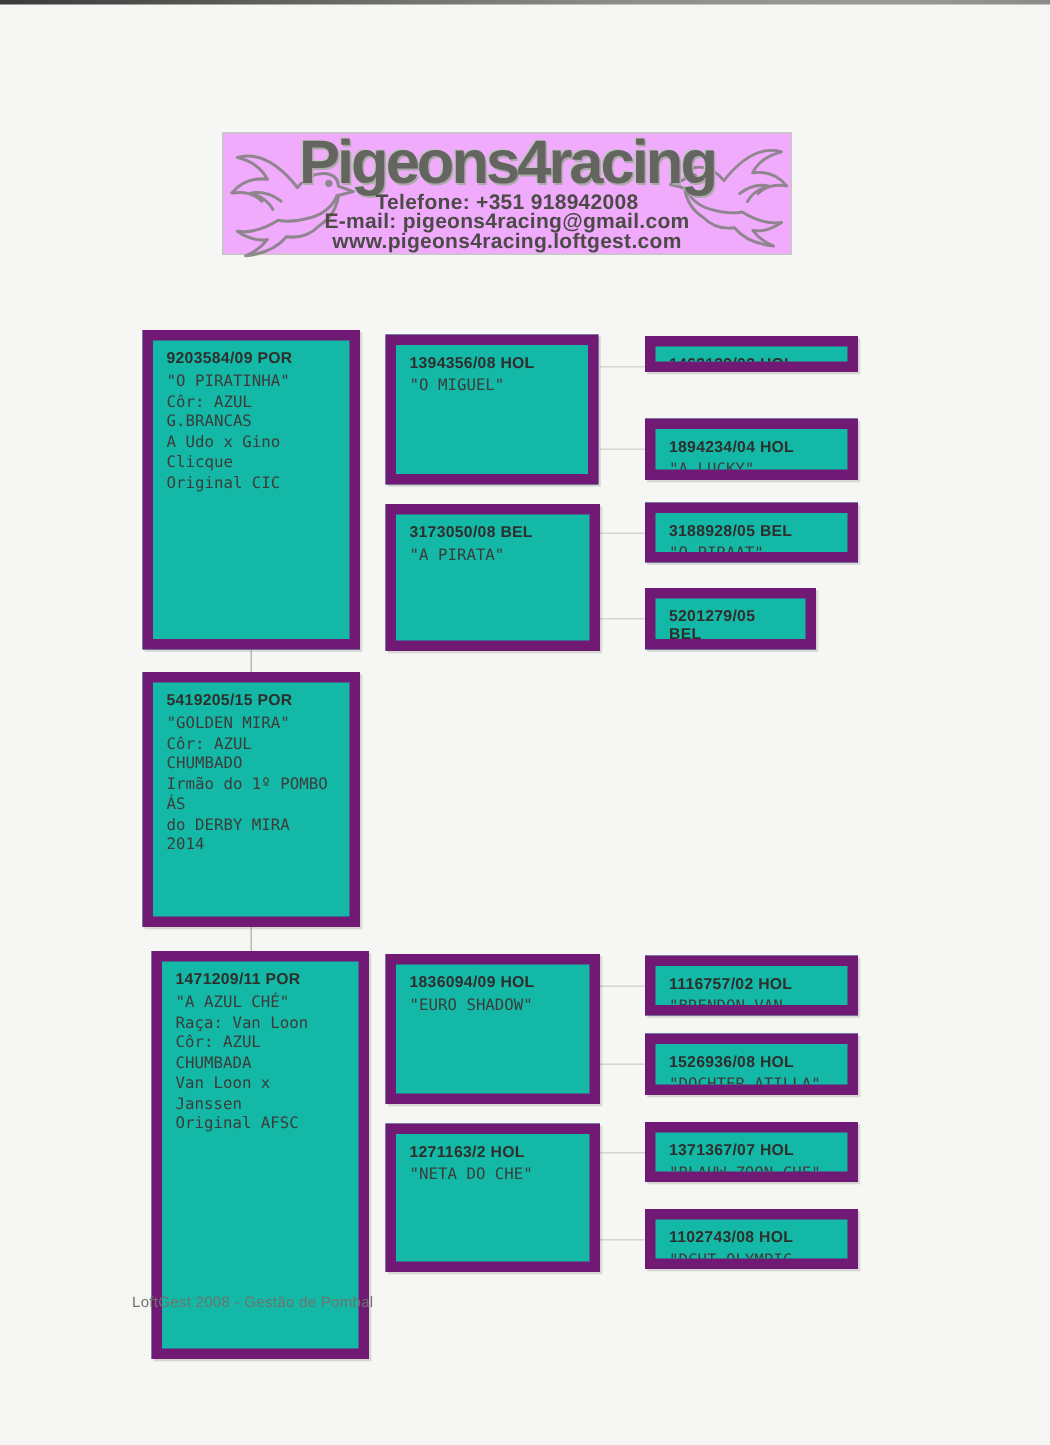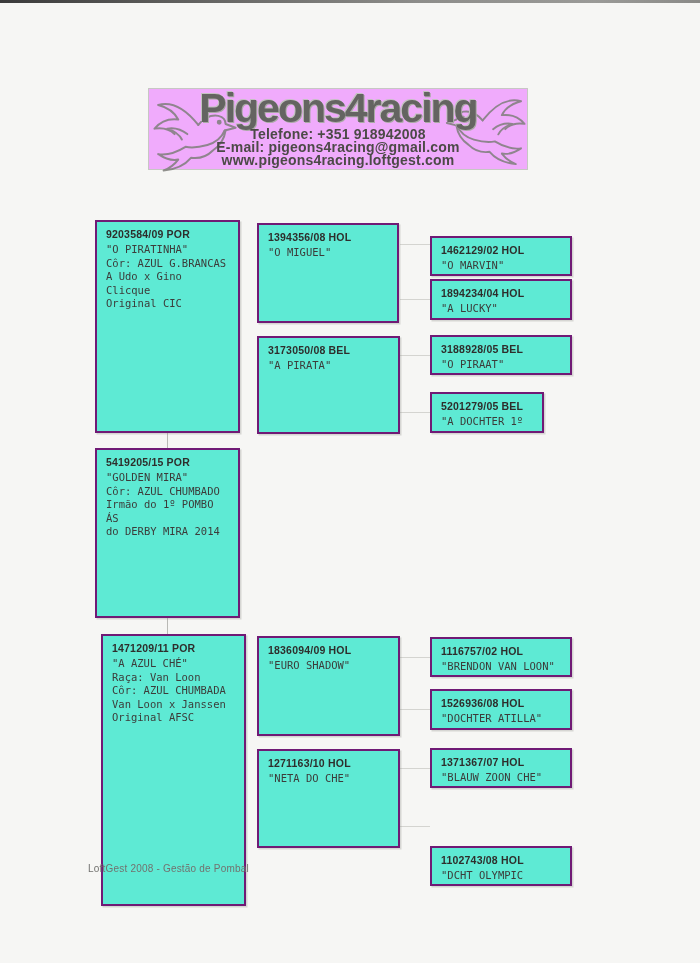--- a/index.html
+++ b/index.html
@@ -38,22 +38,22 @@
     font-size:14px; font-weight:bold; color:#4c4a47;
     line-height:13px; letter-spacing:0.2px;
   }
   .pigeon { position:absolute; z-index:2; opacity:0.85; }
   .pigeon-left  { left:0px;  top:6px; }
   .pigeon-right { right:0px; top:2px; transform:scaleX(-1); }
 
   
   .pbox {
     position:absolute; box-sizing:border-box;
-    background:#5eead4;
-    border:2px solid #701a75;
+    background:#14b8a6;
+    border:7px solid #701a75;
     box-shadow:1.5px 1.5px 0 rgba(140,140,135,0.30);
     padding:6px 9px 4px 9px;
     overflow:hidden;
   }
   .ring {
     font-family:"Liberation Sans", sans-serif;
     font-size:10.5px; font-weight:bold; color:#2e2e2c;
     letter-spacing:0.2px; margin-bottom:3px;
   }
   .details {
@@ -65,28 +65,28 @@
   
   .b-parent-top    { left:95px;  top:220px; width:145px; height:213px; }
   .b-subject       { left:95px;  top:448px; width:145px; height:170px; }
   .b-parent-bottom { left:101px;  top:634px; width:145px; height:272px; }
   
   .b-gp0 { left:257px; top:223px; width:142px; height:100px; }
   .b-gp1 { left:257px; top:336px; width:143px; height:98px;  }
   .b-gp2 { left:257px; top:636px; width:143px; height:100px; }
   .b-gp3 { left:257px; top:749px; width:143px; height:99px;  }
   
-  .b-ggp0 { left:430px; top:236px; width:142px; height:40px; }
+  .b-ggp0 { left:430px; top:224px; width:142px; height:24px; }
   .b-ggp1 { left:430px; top:279px; width:142px; height:41px; }
   .b-ggp2 { left:430px; top:335px; width:142px; height:40px; }
   .b-ggp3 { left:430px; top:392px; width:114px; height:41px; }
   .b-ggp4 { left:430px; top:637px; width:142px; height:40px; }
   .b-ggp5 { left:430px; top:689px; width:142px; height:41px; }
   .b-ggp6 { left:430px; top:748px; width:142px; height:40px; }
-  .b-ggp7 { left:430px; top:806px; width:142px; height:40px;margin-top:40px; }
+  .b-ggp7 { left:430px; top:806px; width:142px; height:40px; }
 
   
   .conn { position:absolute; background:#b9b9b5; }
   .conn-v1 { left:167px; top:433px; width:1px; height:15px; }
   .conn-v2 { left:167px; top:618px; width:1px; height:16px; }
   .stub { position:absolute; left:400px; width:30px; height:1px; background:#d4d4d0; }
   .stub0 { top:244px; } .stub1 { top:299px; } .stub2 { top:355px; } .stub3 { top:412px; }
   .stub4 { top:657px; } .stub5 { top:709px; } .stub6 { top:768px; } .stub7 { top:826px; }
 
   .footer-note {
@@ -168,21 +168,21 @@
   </div>
   <div class="pbox b-gp1">
     <div class="ring">3173050/08 BEL</div>
     <div class="details">"A PIRATA"</div>
   </div>
   <div class="pbox b-gp2">
     <div class="ring">1836094/09 HOL</div>
     <div class="details">"EURO SHADOW"</div>
   </div>
   <div class="pbox b-gp3">
-    <div class="ring">1271163/10 HOL</div>
+    <div class="ring">1271163/2 HOL</div>
     <div class="details">"NETA DO CHE"</div>
   </div>
 
   <div class="pbox b-ggp0">
     <div class="ring">1462129/02 HOL</div>
     <div class="details">"O MARVIN"</div>
   </div>
   <div class="pbox b-ggp1">
     <div class="ring">1894234/04 HOL</div>
     <div class="details">"A LUCKY"</div>

